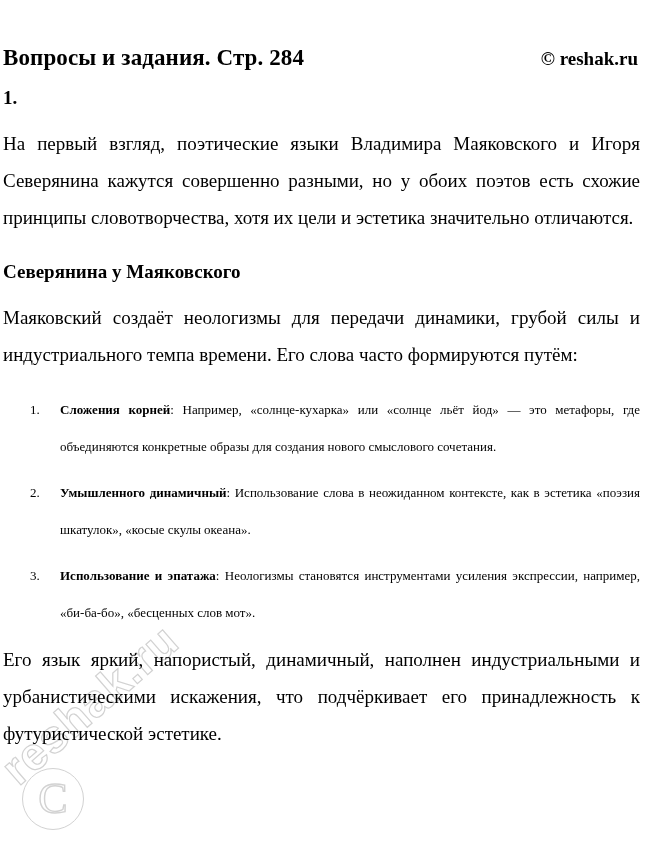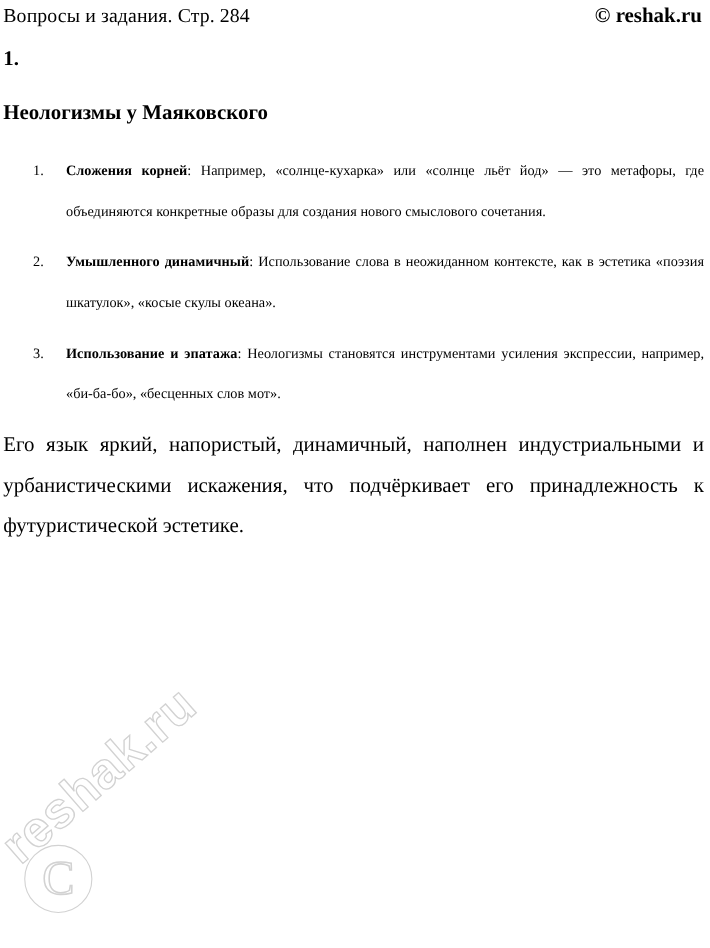--- a/index.html
+++ b/index.html
@@ -81,25 +81,26 @@
     z-index: 2;
   }
 
   .header-row {
     display: flex;
     align-items: baseline;
     justify-content: space-between;
     padding-top: 2px;
   }
   .doc-title {
-    font-size: 18px;
-    font-weight: 400;
+    font-size: 23px;
+    font-weight: 700;
     line-height: 24px;
     letter-spacing: 0.1px;
     white-space: nowrap;
+    margin-top: 44px;
   }
   .brand {
     font-size: 19px;
     line-height: 24px;
     padding-right: 2px;
     white-space: nowrap;
     font-weight: bold;
   }
 
   .qnum {
@@ -171,23 +172,25 @@
 
   <div class="content">
 
     <div class="header-row">
       <div class="doc-title">Вопросы и задания. Стр. 284</div>
       <div class="brand">© reshak.ru</div>
     </div>
 
     <div class="qnum">1.</div>
 
+    <p class="body first">На первый взгляд, поэтические языки Владимира Маяковского и Игоря Северянина кажутся совершенно разными, но у обоих поэтов есть схожие принципы словотворчества, хотя их цели и эстетика значительно отличаются.</p>
 
-    <h2 class="subhead">Неологизмы у Маяковского</h2>
+    <h2 class="subhead">Северянина у Маяковского</h2>
 
+    <p class="body after-head">Маяковский создаёт неологизмы для передачи динамики, грубой силы и индустриального темпа времени. Его слова часто формируются путём:</p>
 
     <ol class="items">
       <li><b>Сложения корней</b><span>: Например, «солнце-кухарка» или «солнце льёт йод» — это метафоры, где объединяются конкретные образы для создания нового смыслового сочетания.</span></li>
       <li><b>Умышленного динамичный</b><span>: Использование слова в неожиданном контексте, как в эстетика «поэзия шкатулок», «косые скулы океана».</span></li>
       <li><b>Использование и эпатажа</b><span>: Неологизмы становятся инструментами усиления экспрессии, например, «би-ба-бо», «бесценных слов мот».</span></li>
     </ol>
 
     <p class="body tail">Его язык яркий, напористый, динамичный, наполнен индустриальными и урбанистическими искажения, что подчёркивает его принадлежность к футуристической эстетике.</p>
 
   </div>

